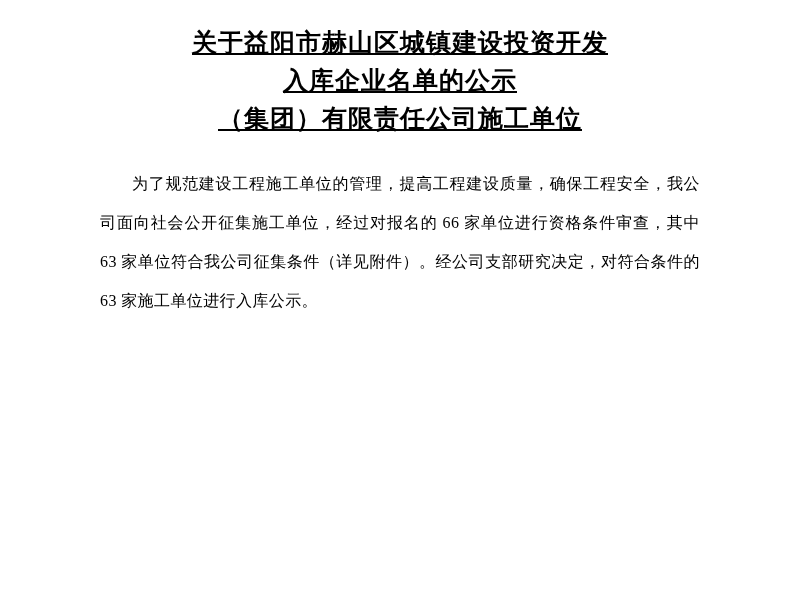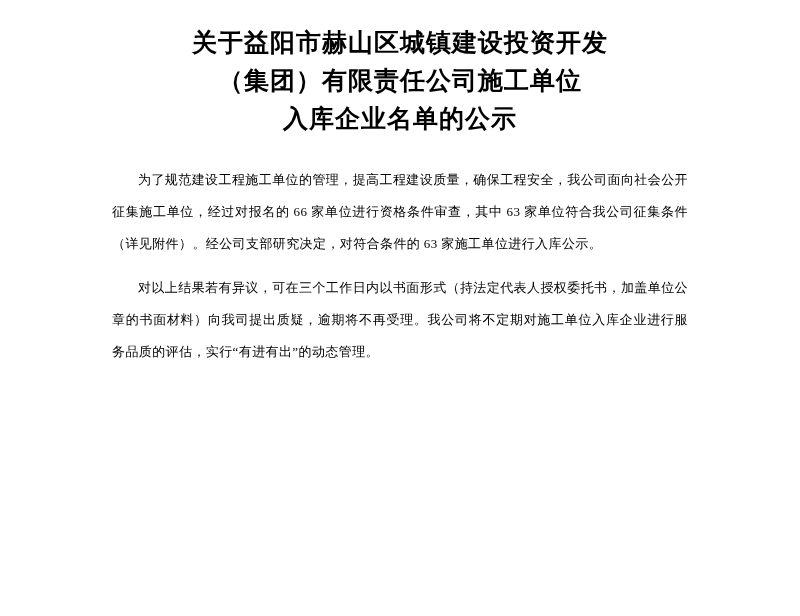--- a/index.html
+++ b/index.html
@@ -26,46 +26,46 @@
     font-size: 25px;
     font-weight: bold;
     line-height: 38px;
     letter-spacing: 1px;
     margin: 0;
     padding-top: 10px;
   }
   .doc-title .title-line {
     display: block;
     white-space: nowrap;
+    text-decoration: underline;
   }
   .body-block {
     margin-top: 26px;
   }
   .para {
-    font-size: 13px;
-    line-height: 32px;
+    font-size: 16px;
+    line-height: 39px;
     text-align: justify;
     text-justify: inter-ideograph;
     text-indent: 2em;
-    margin: 12px;
+    margin: 0;
     letter-spacing: 0.4px;
   }
   .para + .para {
     margin-top: 0;
   }
 </style>
 </head>
 <body>
 
 <div class="page">
 
   <h1 class="doc-title">
     <span class="title-line">关于益阳市赫山区城镇建设投资开发</span>
+    <span class="title-line">入库企业名单的公示</span>
     <span class="title-line">（集团）有限责任公司施工单位</span>
-    <span class="title-line">入库企业名单的公示</span>
   </h1>
 
   <div class="body-block">
     <p class="para">为了规范建设工程施工单位的管理，提高工程建设质量，确保工程安全，我公司面向社会公开征集施工单位，经过对报名的 66 家单位进行资格条件审查，其中 63 家单位符合我公司征集条件（详见附件）。经公司支部研究决定，对符合条件的 63 家施工单位进行入库公示。</p>
-    <p class="para">对以上结果若有异议，可在三个工作日内以书面形式（持法定代表人授权委托书，加盖单位公章的书面材料）向我司提出质疑，逾期将不再受理。我公司将不定期对施工单位入库企业进行服务品质的评估，实行“有进有出”的动态管理。</p>
   </div>
 
 </div>
 
 </body></html>

